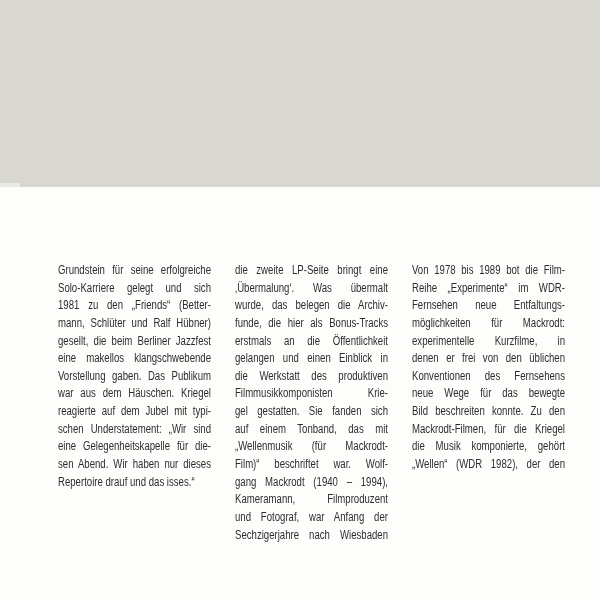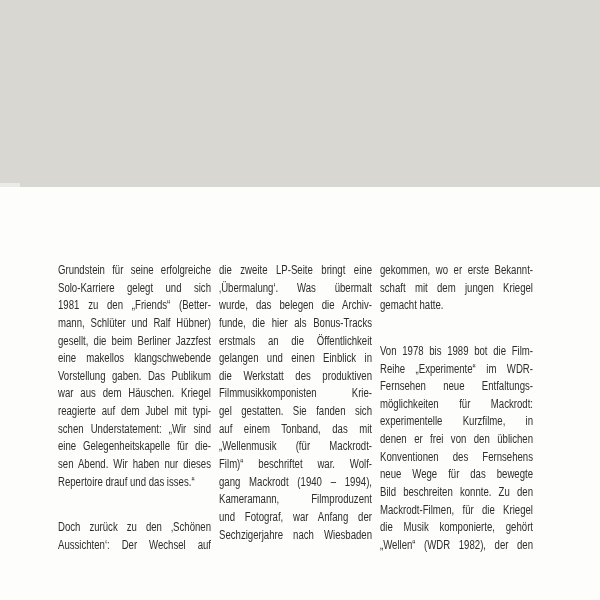--- a/index.html
+++ b/index.html
@@ -33,21 +33,21 @@
     left: 0;
     top: 183px;
     width: 20px;
     height: 4px;
   }
   .article {
     position: absolute;
     left: 58px;
     top: 262px;
     display: flex;
-    gap: 8px;
+    gap: 24px;
   }
   .text-column {
     width: 153px;
   }
   .para + .para {
     margin-top: 28px;
   }
   .text-line {
     width: 196px;                 
     transform: scaleX(0.7806);
@@ -81,24 +81,20 @@
           <div class="text-line" style="color: rgb(45, 45, 45);">gesellt, die beim Berliner Jazzfest</div>
           <div class="text-line" style="color: rgb(45, 45, 45);">eine makellos klangschwebende</div>
           <div class="text-line" style="color: rgb(45, 45, 45);">Vorstellung gaben. Das Publikum</div>
           <div class="text-line" style="color: rgb(45, 45, 45);">war aus dem Häuschen. Kriegel</div>
           <div class="text-line" style="color: rgb(45, 45, 45);">reagierte auf dem Jubel mit typi-</div>
           <div class="text-line" style="color: rgb(45, 45, 45);">schen Understatement: „Wir sind</div>
           <div class="text-line" style="color: rgb(45, 45, 45);">eine Gelegenheitskapelle für die-</div>
           <div class="text-line" style="color: rgb(45, 45, 45);">sen Abend. Wir haben nur dieses</div>
           <div class="text-line pend" style="color: rgb(45, 45, 45);">Repertoire drauf und das isses.“</div>
         </div>
-        <div class="para">
-          <div class="text-line" style="color: rgb(45, 45, 45);">Doch zurück zu den ‚Schönen</div>
-          <div class="text-line" style="color: rgb(45, 45, 45);">Aussichten‘: Der Wechsel auf</div>
-        </div>
       </div>
       <div class="text-column">
         <div class="para">
           <div class="text-line" style="color: rgb(45, 45, 45);">die zweite LP-Seite bringt eine</div>
           <div class="text-line" style="color: rgb(45, 45, 45);">‚Übermalung‘. Was übermalt</div>
           <div class="text-line" style="color: rgb(45, 45, 45);">wurde, das belegen die Archiv-</div>
           <div class="text-line" style="color: rgb(45, 45, 45);">funde, die hier als Bonus-Tracks</div>
           <div class="text-line" style="color: rgb(45, 45, 45);">erstmals an die Öffentlichkeit</div>
           <div class="text-line" style="color: rgb(45, 45, 45);">gelangen und einen Einblick in</div>
           <div class="text-line" style="color: rgb(45, 45, 45);">die Werkstatt des produktiven</div>
@@ -108,25 +104,20 @@
           <div class="text-line" style="color: rgb(45, 45, 45);">„Wellenmusik (für Mackrodt-</div>
           <div class="text-line" style="color: rgb(45, 45, 45);">Film)“ beschriftet war. Wolf-</div>
           <div class="text-line" style="color: rgb(45, 45, 45);">gang Mackrodt (1940 – 1994),</div>
           <div class="text-line" style="color: rgb(45, 45, 45);">Kameramann, Filmproduzent</div>
           <div class="text-line" style="color: rgb(45, 45, 45);">und Fotograf, war Anfang der</div>
           <div class="text-line" style="color: rgb(45, 45, 45);">Sechzigerjahre nach Wiesbaden</div>
         </div>
       </div>
       <div class="text-column">
         <div class="para">
-          <div class="text-line" style="color: rgb(45, 45, 45);">gekommen, wo er erste Bekannt-</div>
-          <div class="text-line" style="color: rgb(45, 45, 45);">schaft mit dem jungen Kriegel</div>
-          <div class="text-line pend" style="color: rgb(45, 45, 45);">gemacht hatte.</div>
-        </div>
-        <div class="para">
           <div class="text-line" style="color: rgb(45, 45, 45);">Von 1978 bis 1989 bot die Film-</div>
           <div class="text-line" style="color: rgb(45, 45, 45);">Reihe „Experimente“ im WDR-</div>
           <div class="text-line" style="color: rgb(45, 45, 45);">Fernsehen neue Entfaltungs-</div>
           <div class="text-line" style="color: rgb(45, 45, 45);">möglichkeiten für Mackrodt:</div>
           <div class="text-line" style="color: rgb(45, 45, 45);">experimentelle Kurzfilme, in</div>
           <div class="text-line" style="color: rgb(45, 45, 45);">denen er frei von den üblichen</div>
           <div class="text-line" style="color: rgb(45, 45, 45);">Konventionen des Fernsehens</div>
           <div class="text-line" style="color: rgb(45, 45, 45);">neue Wege für das bewegte</div>
           <div class="text-line" style="color: rgb(45, 45, 45);">Bild beschreiten konnte. Zu den</div>
           <div class="text-line" style="color: rgb(45, 45, 45);">Mackrodt-Filmen, für die Kriegel</div>

